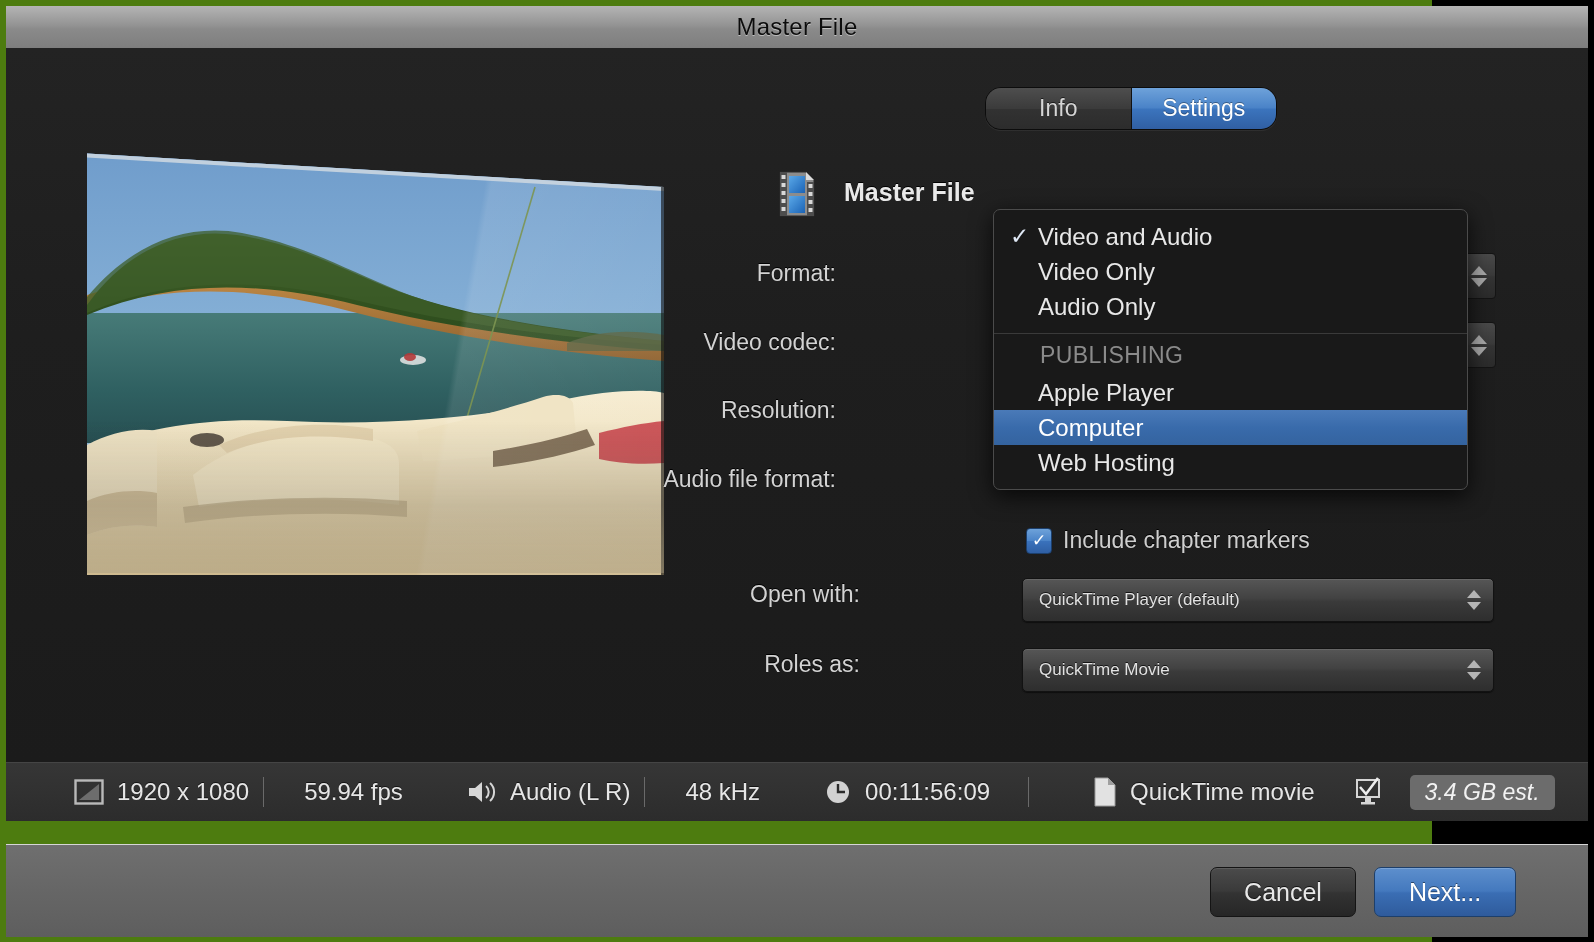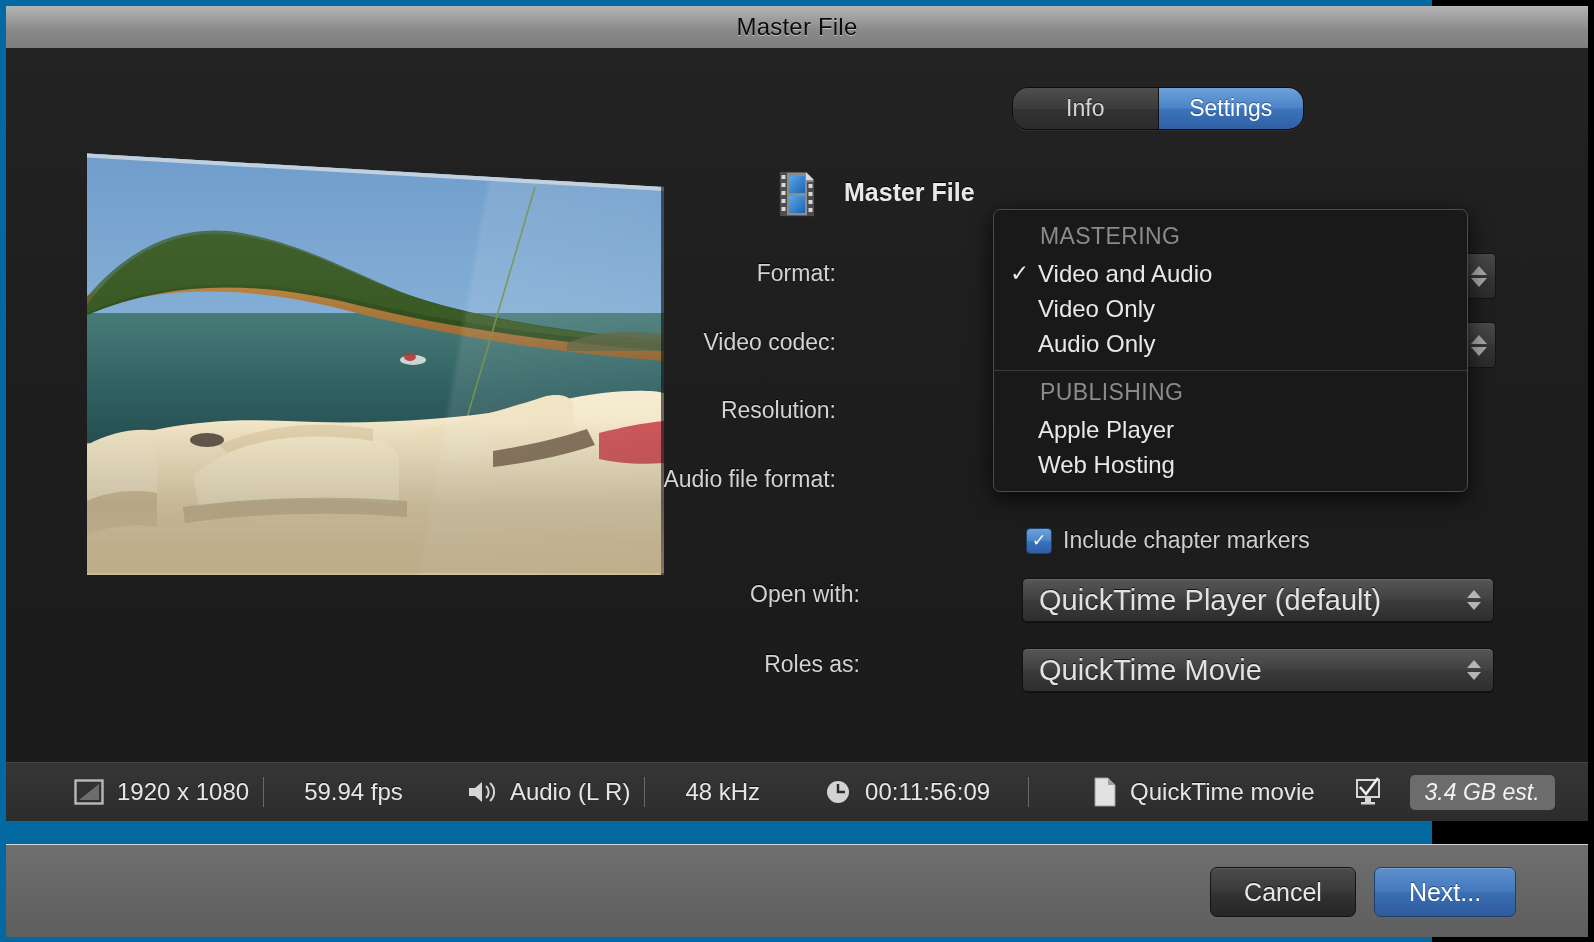--- a/index.html
+++ b/index.html
@@ -1,33 +1,33 @@
 <!DOCTYPE html>
 <html><head>
 <meta charset="utf-8">
 <style>
   html,body{margin:0;padding:0;background:#000;}
   body{width:1594px;height:942px;overflow:hidden;font-family:"Liberation Sans",sans-serif;}
 
-  .window{position:absolute;left:0;top:0;width:1432px;height:942px;background:#0369a1;}
+  .window{position:absolute;left:0;top:0;width:1432px;height:942px;background:#4d7c0f;}
 
   
   .titlebar{position:absolute;left:6px;top:6px;width:1582px;height:42px;
     background:linear-gradient(to bottom,#b4b4b4 0%,#949494 45%,#8a8a8a 55%,#7e7e7e 100%);
     border-bottom:1px solid #4a4a4a;
     display:flex;align-items:center;justify-content:center;}
   .titlebar-text{font-size:24px;color:#0c0c0c;letter-spacing:0.2px;
     text-shadow:0 1px 0 rgba(255,255,255,.45);}
 
   
   .body-area{position:absolute;left:6px;top:48px;width:1582px;height:714px;
     background:linear-gradient(to bottom,#232323 0%,#1e1e1e 40%,#1b1b1b 100%);}
 
   
-  .segwrap{position:absolute;left:1012px;top:87px;width:290px;height:41px;
+  .segwrap{position:absolute;left:985px;top:87px;width:290px;height:41px;
     border-radius:16px;overflow:hidden;border:1px solid #0c0c0c;
     box-shadow:0 1px 1px rgba(255,255,255,.07);display:flex;}
   .seg{flex:1;display:flex;align-items:center;justify-content:center;
     font-size:23px;cursor:default;}
   .seg.off{background:linear-gradient(to bottom,#4e4e4e 0%,#3b3b3b 50%,#323232 51%,#2c2c2c 100%);
     color:#d6d6d6;text-shadow:0 -1px 0 rgba(0,0,0,.6);}
   .seg.on{background:linear-gradient(to bottom,#6ea2da 0%,#4a83c8 48%,#3b74bd 52%,#305fa3 100%);
     color:#fff;text-shadow:0 -1px 0 rgba(0,0,0,.35);}
   .seg.off{border-right:1px solid #111;}
 
@@ -100,21 +100,21 @@
     background:linear-gradient(to bottom,#6ea2da 0%,#4a83c8 50%,#3a72bc 51%,#2f5fa4 100%);
     border:1px solid #1c3f6c;display:flex;align-items:center;justify-content:center;
     color:#fff;font-size:17px;line-height:1;}
   .chklabel{font-size:23px;color:#cfcfcf;text-shadow:0 -1px 0 #000;}
 
   
   .popup{position:absolute;height:42px;border-radius:5px;
     background:linear-gradient(to bottom,#565656 0%,#424242 46%,#3a3a3a 54%,#2e2e2e 100%);
     border:1px solid #121212;box-shadow:inset 0 1px 0 rgba(255,255,255,.10), 0 1px 1px rgba(0,0,0,.5);
     display:flex;align-items:center;}
-  .popup .val{font-size:29px;color:#e2e2e2;margin-left:16px;text-shadow:0 -1px 0 rgba(0,0,0,.7);}
+  .popup .val{font-size:17px;color:#e2e2e2;margin-left:16px;text-shadow:0 -1px 0 rgba(0,0,0,.7);}
   .popup .arrows{position:absolute;right:12px;top:0;height:42px;
     display:flex;flex-direction:column;align-items:center;justify-content:center;gap:4px;}
   .popup .tri{width:0;height:0;border-left:7px solid transparent;border-right:7px solid transparent;}
   .popup .up{border-bottom:8px solid #b5b5b5;}
   .popup .down{border-top:8px solid #b5b5b5;}
   .pop-open{left:1022px;top:578px;width:470px;}
   .pop-roles{left:1022px;top:648px;width:470px;}
 
   
   .menu{position:absolute;left:993px;top:209px;width:473px;
@@ -301,40 +301,43 @@
 
   <div class="popup pop-roles">
     <span class="val">QuickTime Movie</span>
     <span class="arrows">
       <span class="tri up"></span>
         <span class="tri down"></span>
     </span>
   </div>
 
   <div class="menu">
-    <div class="menu-header">MASTERING</div>
     <div class="menu-item">
       <span class="tick">✓</span>
       <span>Video and Audio</span>
     </div>
     <div class="menu-item">
       <span class="tick"></span>
       <span>Video Only</span>
     </div>
     <div class="menu-item">
       <span class="tick"></span>
       <span>Audio Only</span>
     </div>
 
     <div class="menu-sep"></div>
 
     <div class="menu-header">PUBLISHING</div>
     <div class="menu-item">
       <span class="tick"></span>
       <span>Apple Player</span>
+    </div>
+    <div class="menu-item sel">
+      <span class="tick"></span>
+      <span>Computer</span>
     </div>
     <div class="menu-item">
       <span class="tick"></span>
       <span>Web Hosting</span>
     </div>
   </div>
 
   <div class="statusbar">
     <div style="width:42px"></div>
 

